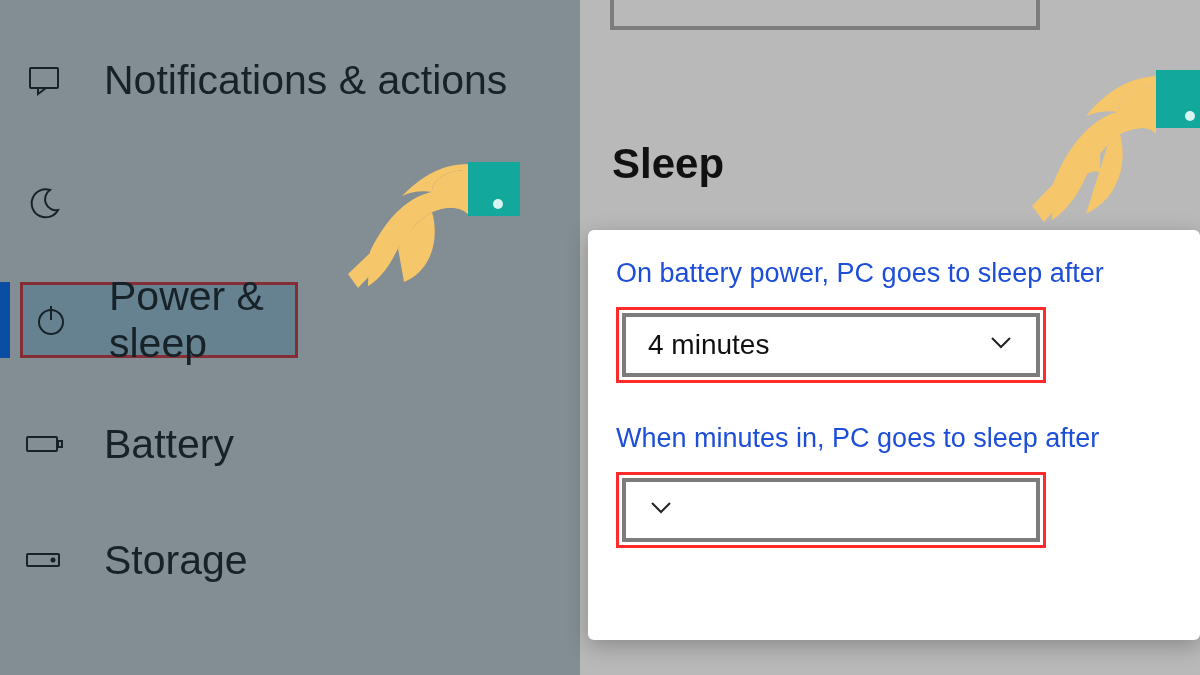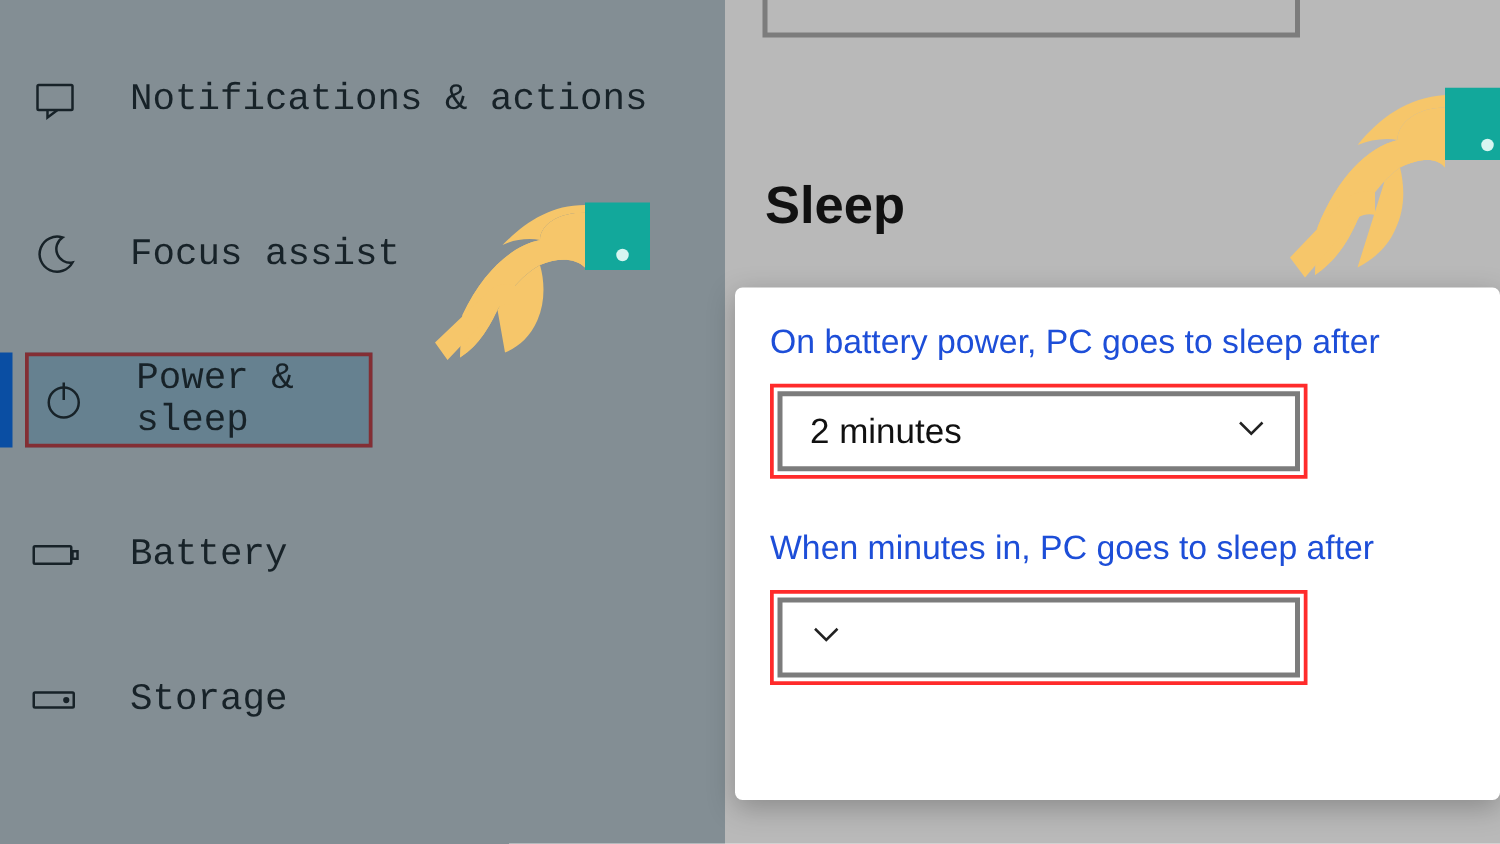--- a/index.html
+++ b/index.html
@@ -12,21 +12,21 @@
     background: #ffffff;
   }
   .sidebar::after {
     content: ""; position: absolute; inset: 0;
     background: rgba(30,50,60,0.55);
     pointer-events: none;
   }
   .side-item {
     position: absolute; left: 24px; height: 76px;
     display: flex; align-items: center; gap: 40px;
-    font-size: 30px; color: #111; font-family: Liberation Mono, monospace;
+    font-size: 41px; color: #111;
   }
   .side-item .icon { width: 40px; height: 40px; display: flex; align-items: center; justify-content: center; }
   .side-item svg { stroke: #111; fill: none; stroke-width: 2; }
 
   .side-item.selected {
     left: 20px; width: 278px; padding-left: 10px;
     background: #bfe3f7;
     border: 3px solid #ff2b2b;
   }
   .accent-bar {
@@ -103,21 +103,20 @@
       </span>
       <span>Notifications &amp; actions</span>
     </div>
 
     <div class="side-item" style="top:166px">
       <span class="icon">
         <svg width="36" height="36" viewBox="0 0 36 36">
             <path d="M24 4 A14 14 0 1 0 32 24 A11 11 0 0 1 24 4 Z"></path>
           </svg>
       </span>
-      <span>Focus assist</span>
     </div>
 
     <div class="accent-bar" style="top:282px"></div>
     <div class="side-item selected" style="top:282px">
       <span class="icon">
         <svg width="36" height="36" viewBox="0 0 36 36">
             <circle cx="18" cy="20" r="12"></circle>
             <line x1="18" y1="4" x2="18" y2="18"></line>
           </svg>
       </span>
@@ -150,21 +149,21 @@
 
   <div class="partial-box"></div>
 
   <div class="section-title">Sleep</div>
 
   <div class="panel">
 
     <div class="label">On battery power, PC goes to sleep after</div>
     <div class="dropdown-wrap">
       <div class="dropdown">
-        <span>2 minutes</span>
+        <span>4 minutes</span>
         <span class="chev">
           <svg width="26" height="26" viewBox="0 0 26 26">
               <polyline points="4,9 13,18 22,9"></polyline>
             </svg>
         </span>
       </div>
     </div>
 
     <div class="label">When minutes in, PC goes to sleep after</div>
     <div class="dropdown-wrap">

